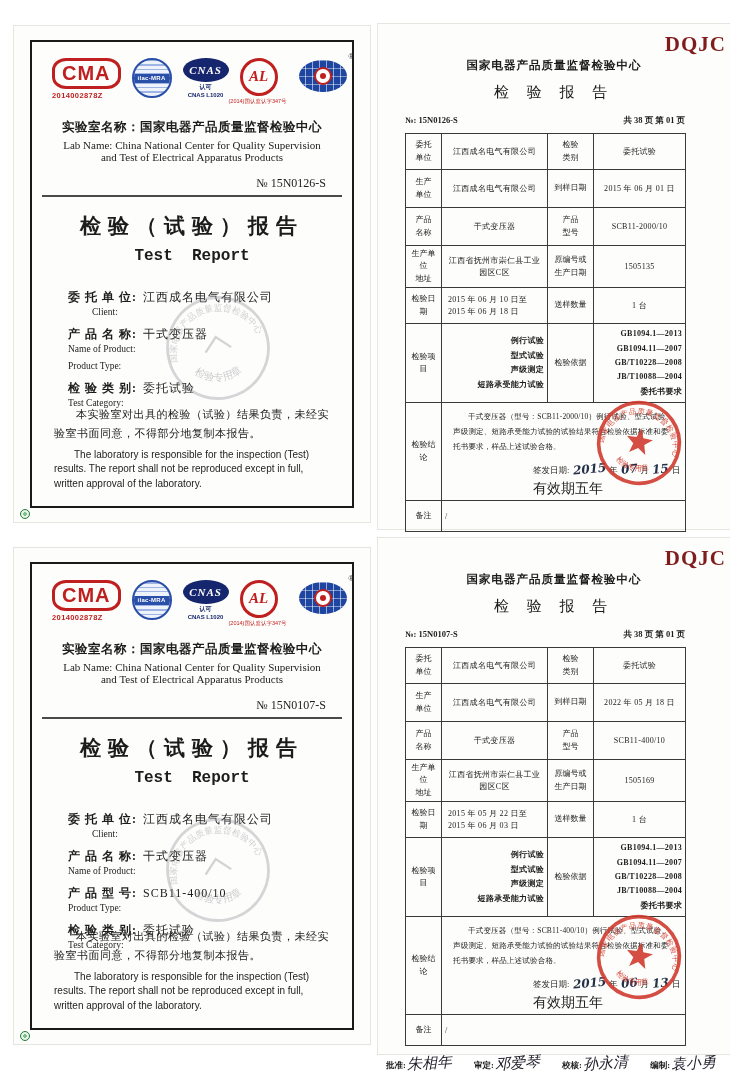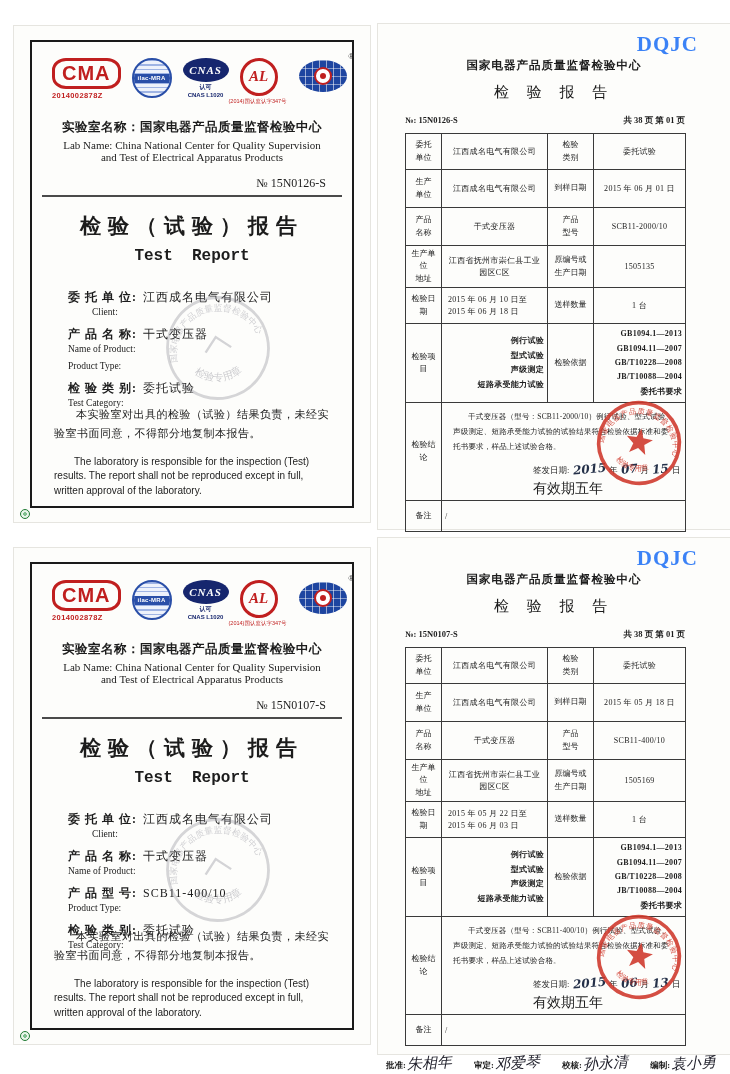--- a/index.html
+++ b/index.html
@@ -45,26 +45,26 @@
   .cover-title-cn{text-align:center;font-weight:bold;font-size:21px;letter-spacing:7px;margin-top:15px;}
   .cover-title-en{text-align:center;font:bold 16px "Liberation Mono",monospace;margin-top:7px;white-space:pre;}
   .fields{margin:22px 0 0 36px;}
   .field{margin-bottom:7px;}
   .f-cn{font-weight:bold;font-size:12px;letter-spacing:1px;}
   .f-val{font-size:12px;margin-left:6px;letter-spacing:1px;}
   .f-en{font-size:9.5px;margin-top:1px;}
   .f-en.indent{margin-left:24px;}
   .faint-stamp{position:absolute;left:130px;top:250px;width:112px;height:112px;transform:rotate(-12deg);opacity:.55;}
   .disc-cn{position:absolute;left:22px;right:20px;bottom:63px;font-size:11px;line-height:1.75;text-indent:2em;letter-spacing:.5px;}
-  .disc-en{position:absolute;left:22px;right:20px;bottom:8px;font:10px/1.45 "Liberation Sans",sans-serif;text-indent:2em;margin-top:26px;}
+  .disc-en{position:absolute;left:22px;right:20px;bottom:15px;font:10px/1.45 "Liberation Sans",sans-serif;text-indent:2em;margin-top:26px;}
   .green-dot{position:absolute;left:6px;bottom:3px;width:8px;height:8px;border-radius:50%;
              border:1.5px solid #1f7a33;background:radial-gradient(circle,#7fbf8e 0 2px,#e8f4ea 2px);}
 
   
-  .rp-brand{position:absolute;right:32px;top:8px;font:bold 21px "Liberation Serif",serif;letter-spacing:1px;color:#3b82f6;}
+  .rp-brand{position:absolute;right:4px;top:8px;font:bold 21px "Liberation Serif",serif;letter-spacing:1px;color:#7f1d1d;}
   .rp-center{ text-align:center;margin-top:34px;font-weight:bold;font-size:11.5px;letter-spacing:1px;}
   .rp-title{text-align:center;margin-top:10px;font-weight:normal;font-size:15px;letter-spacing:7px;}
   .rp-noline{display:flex;justify-content:space-between;margin:13px 45px 0 27px;font-weight:bold;font-size:8.5px;}
   table.rt{border-collapse:collapse;margin:6px 0 0 27px;table-layout:fixed;width:280px;font-size:8px;}
   table.rt td{border:1px solid #3a3a3a;vertical-align:middle;padding:2px 3px;}
   table.rt{border:1.5px solid #2a2a2a;}
   td.lbl{text-align:center;white-space:pre-line;line-height:1.55;}
   td.val{text-align:center;line-height:1.5;letter-spacing:.3px;}
   td.val.pre{white-space:pre-line;text-align:left;padding-left:6px;}
   tr.r1 td{height:31px;} tr.r2 td{height:33px;} tr.r3 td{height:33px;}
@@ -359,21 +359,21 @@
       <td class="val">江西成名电气有限公司</td>
       <td class="lbl">检验
 类别</td>
       <td class="val">委托试验</td>
     </tr>
     <tr class="r2">
       <td class="lbl">生产
 单位</td>
       <td class="val">江西成名电气有限公司</td>
       <td class="lbl">到样日期</td>
-      <td class="val">2015 年 05 月 18 日</td>
+      <td class="val">2022 年 05 月 18 日</td>
     </tr>
     <tr class="r3">
       <td class="lbl">产品
 名称</td>
       <td class="val">干式变压器</td>
       <td class="lbl">产品
 型号</td>
       <td class="val">SCB11-400/10</td>
     </tr>
     <tr class="r4">

